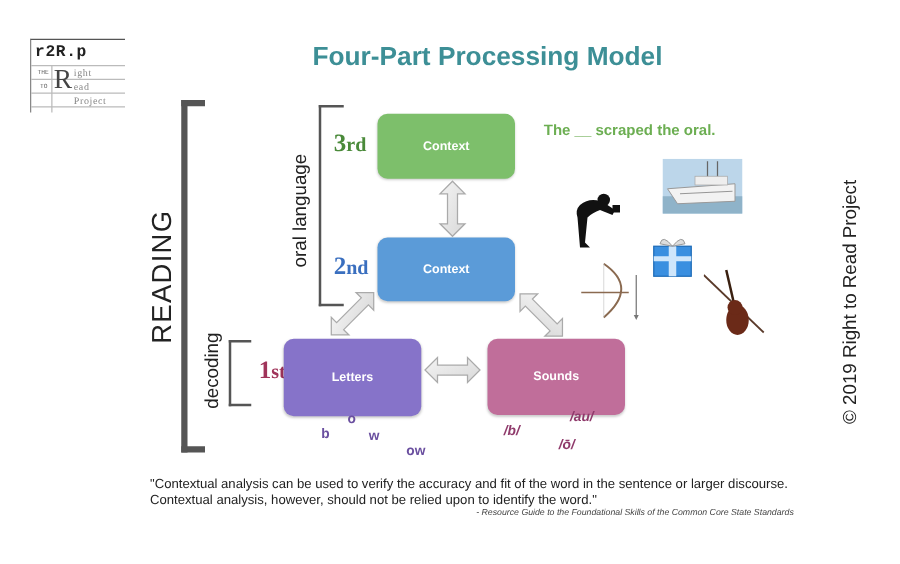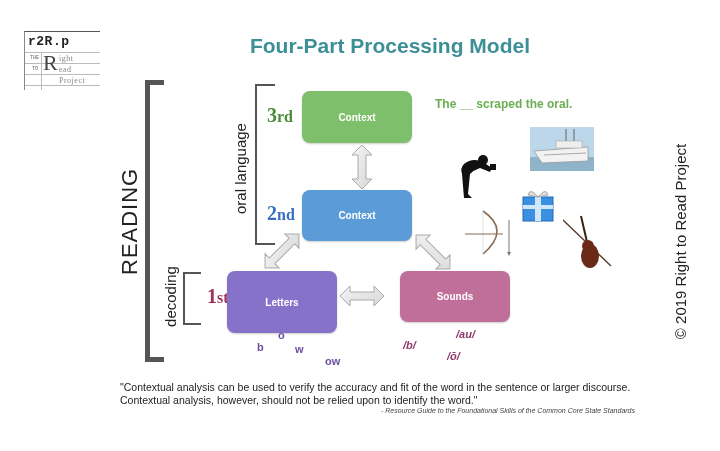--- a/index.html
+++ b/index.html
@@ -25,21 +25,21 @@
   .oral-label { left: 180px; top: 160px; transform: rotate(-90deg); font-size: 15px; color: #222; width: 120px; text-align: center; }
   .decoding-label { left: 130px; top: 288px; transform: rotate(-90deg); font-size: 15px; color: #222; width: 80px; text-align: center; }
 
   .ordinal { font-family: "Liberation Serif", serif; font-weight: bold; font-size: 20px; }
   .ordinal sub { font-size: 16px; vertical-align: baseline; }
 
   .box { border-radius: 8px; color: #fff; font-weight: bold; font-size: 10px; display: flex; align-items: center; justify-content: center; box-shadow: 0 1px 2px rgba(0,0,0,0.2); }
   .box-context { left: 302px; top: 91px; width: 110px; height: 52px; background: #7dbf6b; }
   .box-meaning { left: 302px; top: 190px; width: 110px; height: 51px; background: #5b9bd8; }
   .box-letters { left: 227px; top: 271px; width: 110px; height: 62px; background: #8673c9; }
-  .box-sounds { left: 400px; top: 271px; width: 110px; height: 51px; background: #c06e9a; }
+  .box-sounds { left: 390px; top: 271px; width: 110px; height: 61px; background: #c06e9a; }
 
   .sentence { left: 435px; top: 97px; font-size: 12px; font-weight: bold; color: #6cae52; }
 
   .grapheme { font-size: 11px; font-weight: bold; color: #6a4f9f; }
   .phoneme { font-size: 11px; font-weight: bold; font-style: italic; color: #8f3a6b; }
 
   .copyright { left: 560px; top: 233px; width: 240px; transform: rotate(-90deg); font-size: 15px; color: #222; text-align: center; }
 
   .quote { left: 120px; top: 381px; width: 520px; font-size: 10.5px; color: #222; line-height: 13px; }
   .citation { left: 120px; top: 407px; width: 515px; text-align: right; font-size: 7px; font-style: italic; color: #444; }

